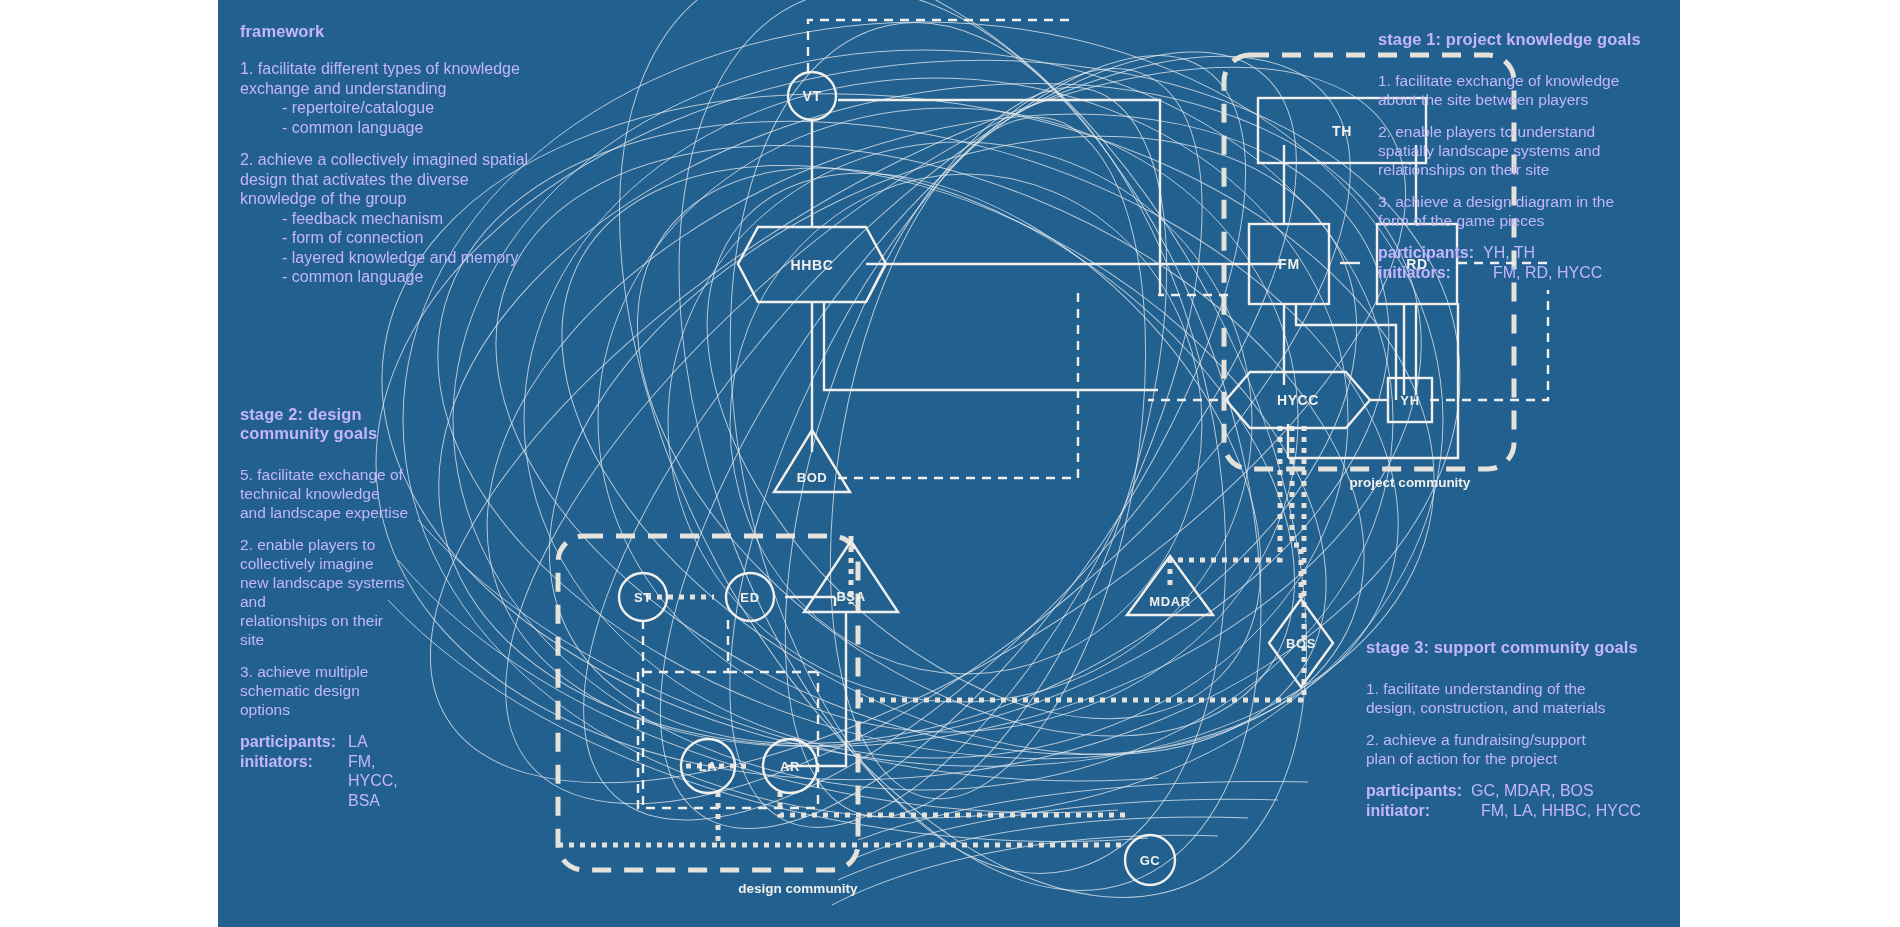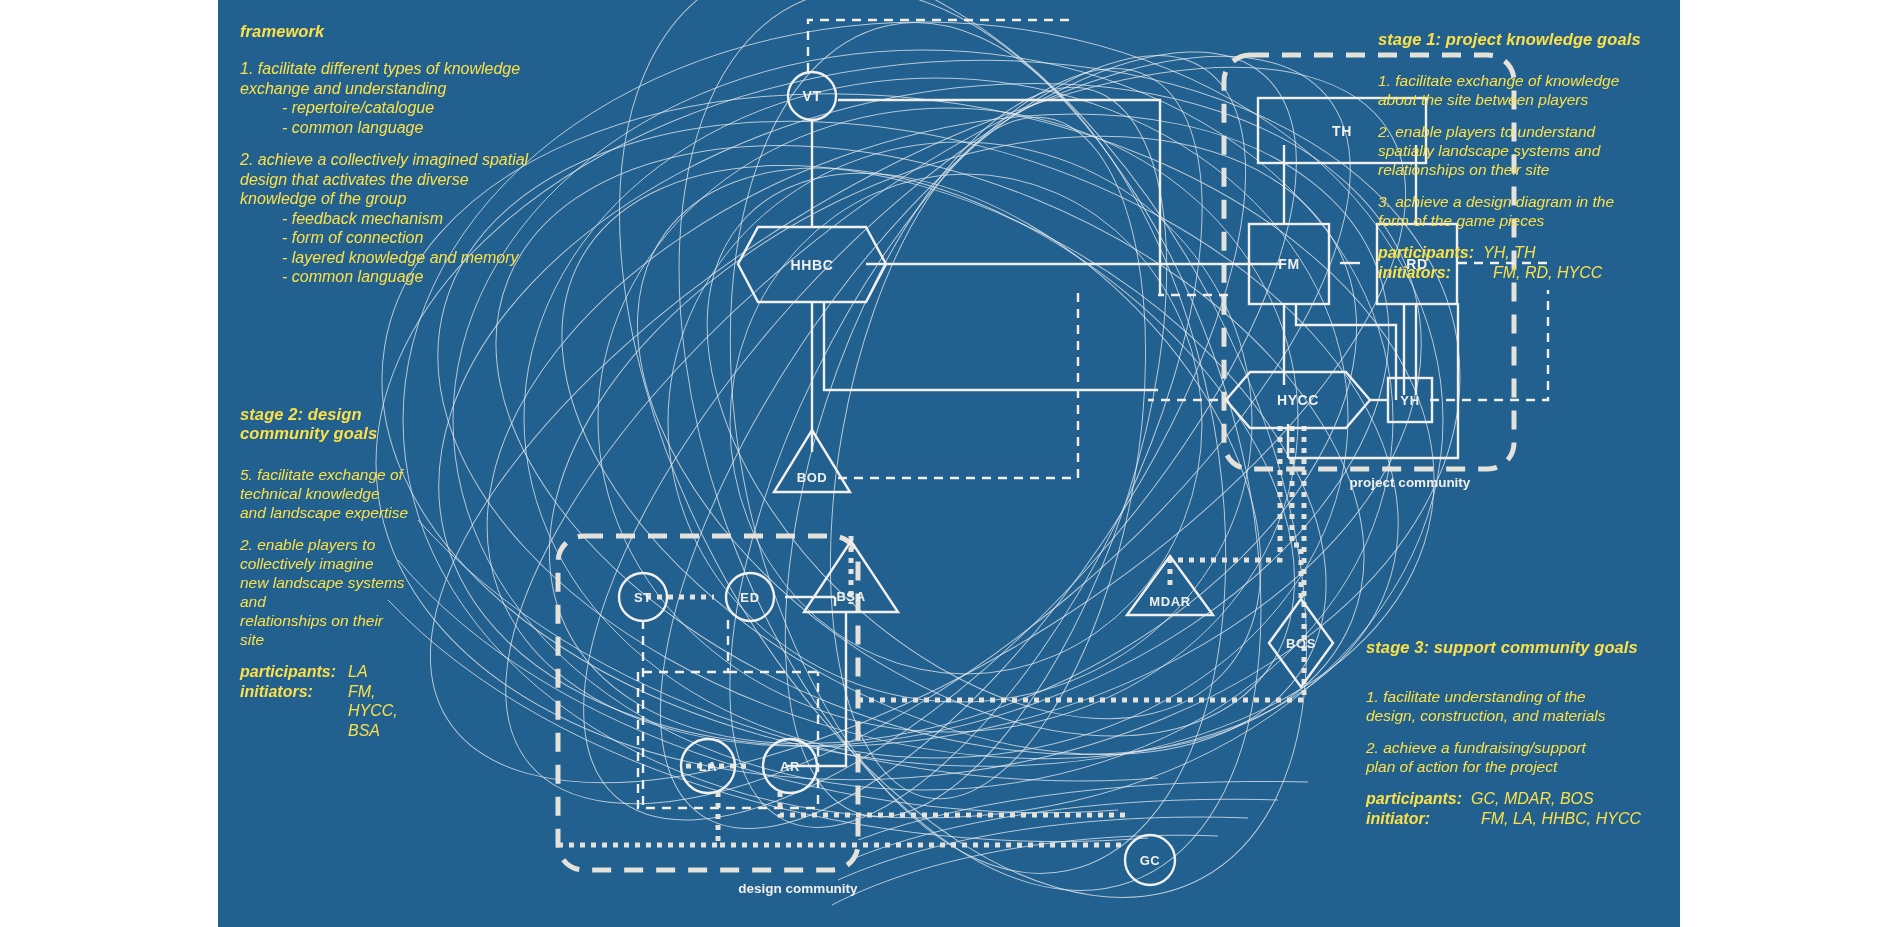--- a/index.html
+++ b/index.html
@@ -1,20 +1,20 @@
 <!DOCTYPE html>
 <html><head>
 <meta charset="utf-8">
 <style>
   html,body{margin:0;padding:0;background:#ffffff;}
   body{width:1900px;height:927px;overflow:hidden;font-family:"Liberation Sans",sans-serif;}
   #page{position:relative;width:1900px;height:927px;background:#ffffff;}
   #panel{position:absolute;left:218px;top:0;width:1462px;height:927px;background:#21608f;overflow:hidden;}
   #svg-layer{position:absolute;left:0;top:0;width:1462px;height:927px;}
-  .txtcol{position:absolute;color:#fde047;font-style:italic;}
+  .txtcol{position:absolute;color:#c4b5fd;}
   .hd{font-weight:bold;font-size:16.5px;letter-spacing:.1px;}
   .bd{font-size:16px;line-height:19.5px;}
   .sm{font-size:15.5px;line-height:19px;}
   .blk{margin-bottom:13px;}
   .indent{padding-left:42px;}
   .pi{display:flex;font-size:16px;line-height:19.5px;}
   .plab{font-weight:bold;width:108px;flex:0 0 108px;}
   .plab-w{font-weight:bold;width:105px;flex:0 0 105px;}
   .nodelabel{font-family:"Liberation Sans",sans-serif;font-size:14px;font-weight:bold;fill:#f2f0ec;text-anchor:middle;letter-spacing:.6px;}
   .nodelabel.sm2{font-size:13px;}
@@ -257,20 +257,25 @@
         <div>and landscape expertise</div>
       </div>
       <div class="sm blk">
         <div>2. enable players to</div>
         <div>collectively imagine</div>
         <div>new landscape systems</div>
         <div>and</div>
         <div>relationships on their</div>
         <div>site</div>
       </div>
+      <div class="sm blk">
+        <div>3. achieve multiple</div>
+        <div>schematic design</div>
+        <div>options</div>
+      </div>
       <div style="margin-top:8px;">
         <div class="pi">
           <span class="plab">participants:</span>
           <span>LA</span>
         </div>
         <div class="pi">
           <span class="plab">initiators:</span>
           <span>FM,</span>
         </div>
         <div class="pi">
@@ -305,21 +310,21 @@
           <span>YH, TH</span>
         </div>
         <div class="pi">
           <span class="plab-w">initiators:</span>
           <span style="padding-left:10px;">FM, RD, HYCC</span>
         </div>
       </div>
     </div>
 
     <div class="txtcol" style="left:1148px;top:638px;width:300px;">
-      <div class="hd" style="margin-bottom:30px;">stage 3: support community goals</div>
+      <div class="hd" style="margin-bottom:22px;">stage 3: support community goals</div>
       <div class="sm blk">
         <div>1. facilitate understanding of the</div>
         <div>design, construction, and materials</div>
       </div>
       <div class="sm blk">
         <div>2. achieve a fundraising/support</div>
         <div>plan of action for the project</div>
       </div>
       <div style="margin-top:10px;">
         <div class="pi">

